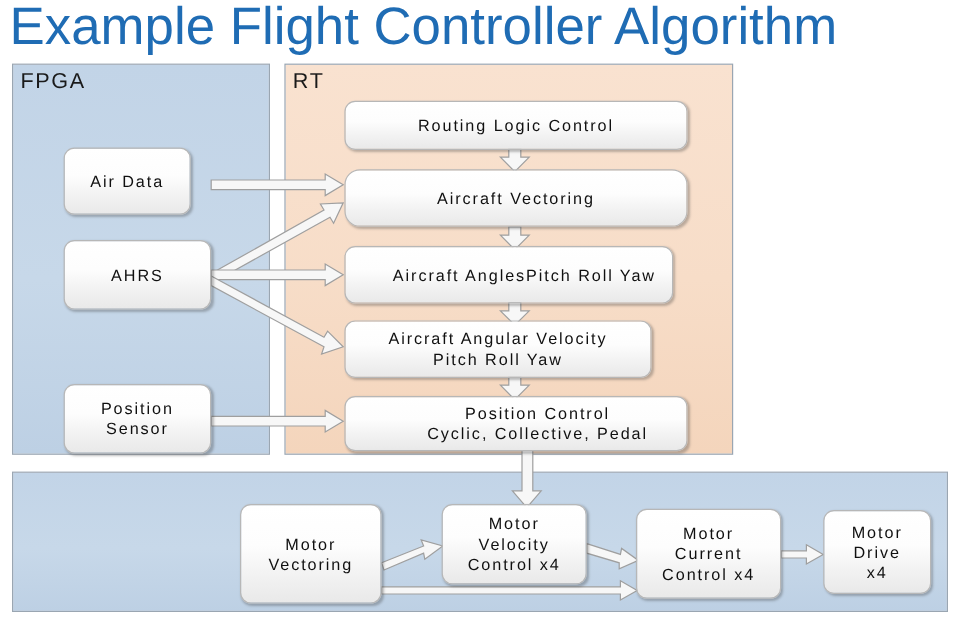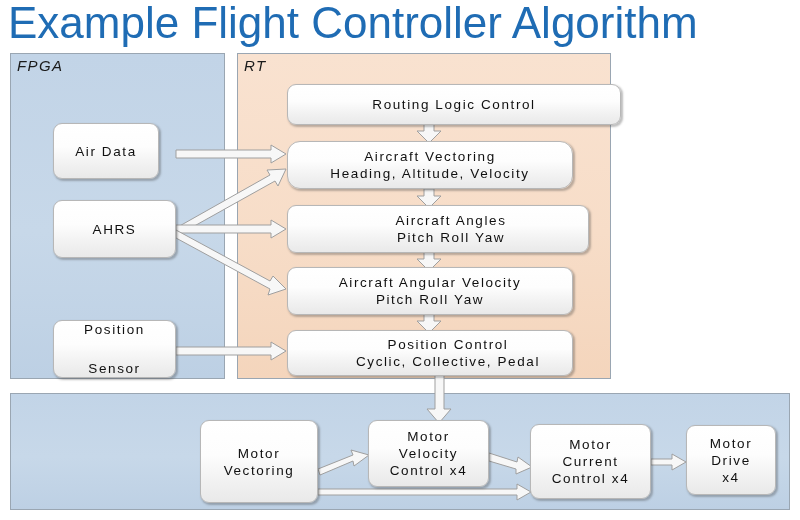--- a/index.html
+++ b/index.html
@@ -23,25 +23,24 @@
   }
 
   
   .panel{
     position:absolute;
     border:1px solid #9aa6b2;
     box-sizing:border-box;
   }
   .panel .panel-label{
     position:absolute;left:6px;top:3px;
-    font-size:15px;
+    font-size:18px;
     color:#1a1a1a;
     letter-spacing:1.4px;
     white-space:nowrap;
-    font-style:italic;
   }
   .panel-fpga{
     left:10px;top:53px;width:215px;height:326px;
     background:linear-gradient(to bottom,#c2d4e7 0%,#c7d8e9 55%,#bdd0e4 100%);
   }
   .panel-rt{
     left:237px;top:53px;width:374px;height:326px;
     background:linear-gradient(to bottom,#f9e2d0 0%,#f7ddc8 55%,#f4d5bc 100%);
   }
   .panel-motor{
@@ -154,40 +153,39 @@
   </svg>
 
   <div class="node" style="left:53px;top:123px;width:106px;height:56px;">
     <span>Air Data</span>
   </div>
 
   <div class="node" style="left:53px;top:200px;width:123px;height:58px;">
     <span>AHRS</span>
   </div>
 
-  <div class="node" style="left:53px;top:320px;width:123px;height:58px;flex-direction:column;justify-content:space-between;">
+  <div class="node" style="left:53px;top:320px;width:123px;height:58px;flex-direction:column;">
     <span>Position</span>
     <span class="l2">Sensor</span>
   </div>
 
-  <div class="node" style="left:287px;top:84px;width:334px;height:41px;">
+  <div class="node" style="left:287px;top:84px;width:286px;height:41px;">
     <span>Routing Logic Control</span>
   </div>
 
   <div class="node" style="left:287px;top:141px;width:286px;height:48px;flex-direction:column;border-radius:13px;">
     <span>Aircraft Vectoring</span>
-    <span class="l2">Heading, Altitude, Velocity</span>
-  </div>
-
-  <div class="node" style="left:287px;top:205px;width:302px;height:48px;flex-direction:column;padding-left:26px;">
+  </div>
+
+  <div class="node" style="left:287px;top:205px;width:274px;height:48px;flex-direction:row;padding-left:26px;">
     <span>Aircraft Angles</span>
     <span class="l2">Pitch Roll Yaw</span>
   </div>
 
-  <div class="node" style="left:287px;top:267px;width:286px;height:48px;flex-direction:column;text-align:center;">
+  <div class="node" style="left:287px;top:267px;width:256px;height:48px;flex-direction:column;text-align:center;">
     <span>Aircraft Angular Velocity</span>
     <span class="l2">Pitch Roll Yaw</span>
   </div>
 
   <div class="node" style="left:287px;top:330px;width:286px;height:46px;flex-direction:column;padding-left:36px;">
     <span>Position Control</span>
     <span class="l2">Cyclic, Collective, Pedal</span>
   </div>
 
   <div class="node" style="left:200px;top:420px;width:118px;height:83px;flex-direction:column;">

